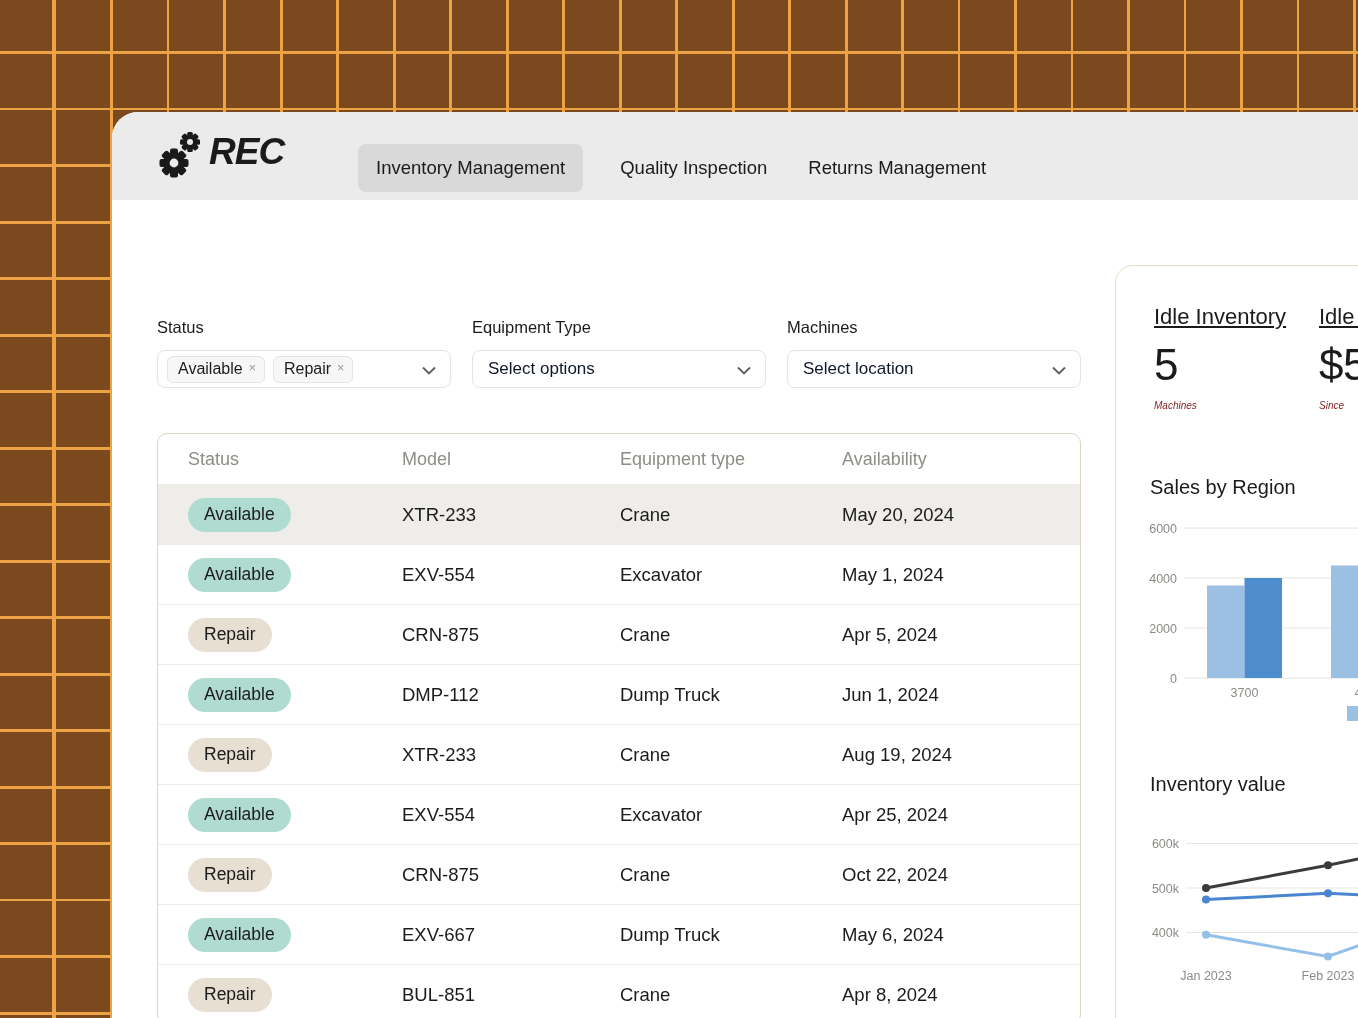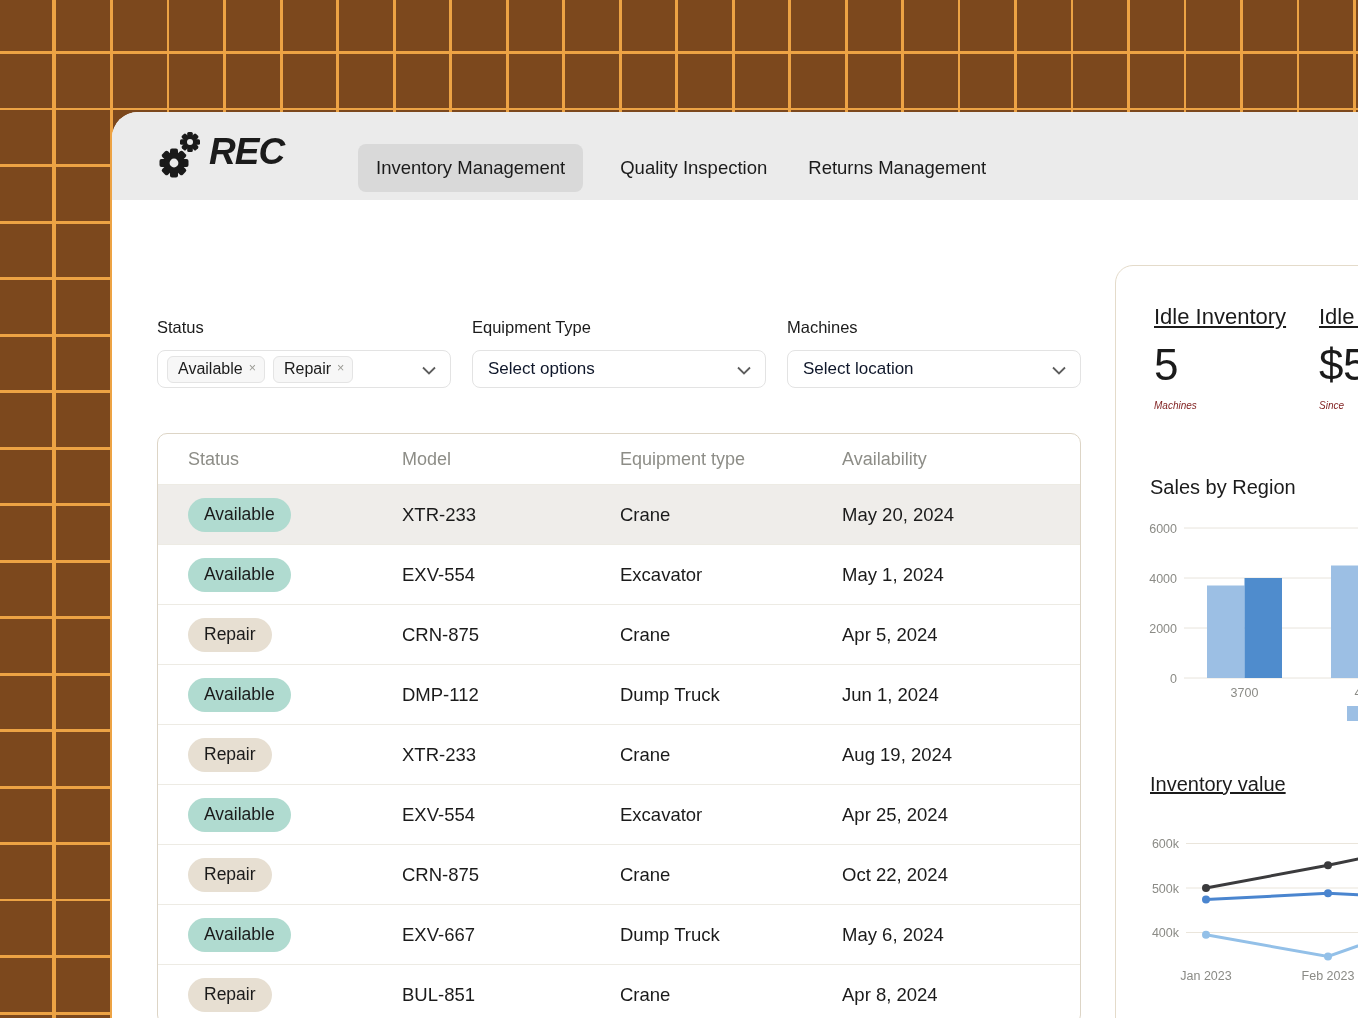--- a/index.html
+++ b/index.html
@@ -82,21 +82,21 @@
   .side-panel {
     position:absolute; left:1115px; top:265px; width:480px; height:920px;
     background:#fff; border:1.5px solid #e4dbca; border-top-left-radius:18px;
   }
   .metric { position:absolute; top:38px; }
   .metric .m-label { font-size:22px; font-weight:500;text-decoration:underline; }
   .metric .m-value { font-size:44px; font-weight:400; margin-top:10px; letter-spacing:-0.5px; }
   .metric .m-caption { font-size:10px; color:#7f1d1d; margin-top:10px;font-style:italic; }
   .m1 { left:38px; } .m2 { left:203px; }
   .chart-title { position:absolute; left:34px; font-size:20px; font-weight:500; }
-  .ct-bar { top:188px;margin-top:22px; } .ct-line { top:507px;text-decoration:underline; }
+  .ct-bar { top:188px;margin-top:22px; } .ct-line { top:507px; }
   .chart-svg { position:absolute; left:0; overflow:visible; }
   #bar-svg { top:250px; } #line-svg { top:540px; }
   svg text { font-family:"Liberation Sans", sans-serif; font-size:12.5px; fill:#8b8b86; }
 </style>
 </head>
 <body>
 
 <div class="app-window">
 
   <div class="app-header">

